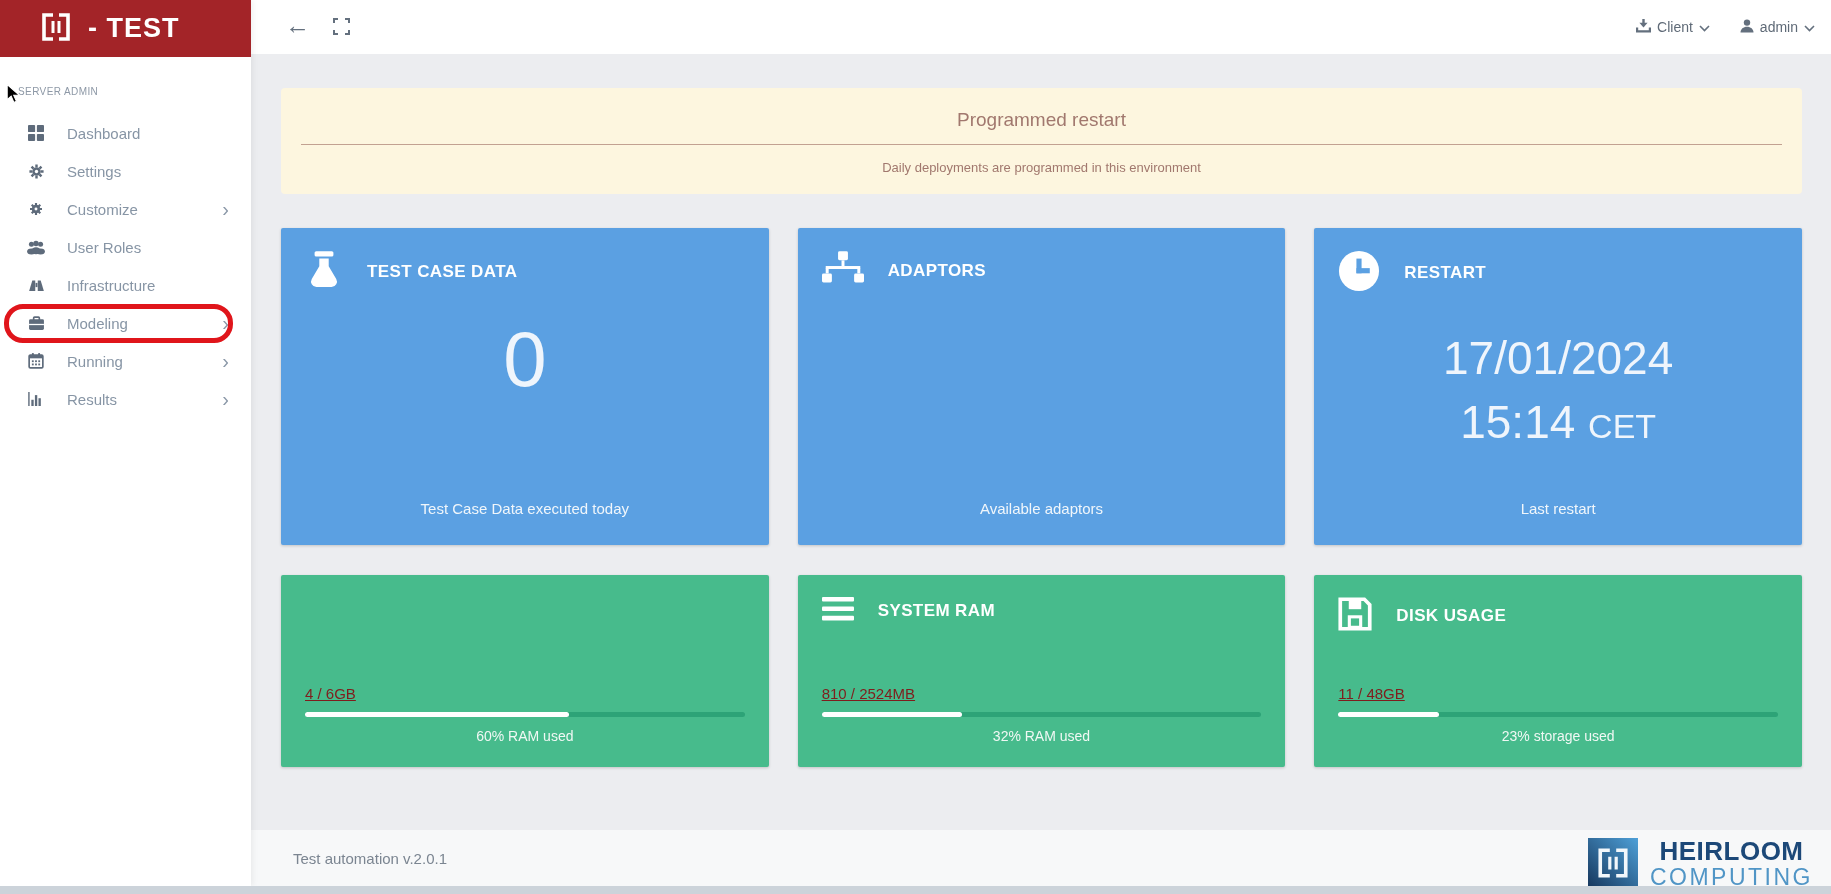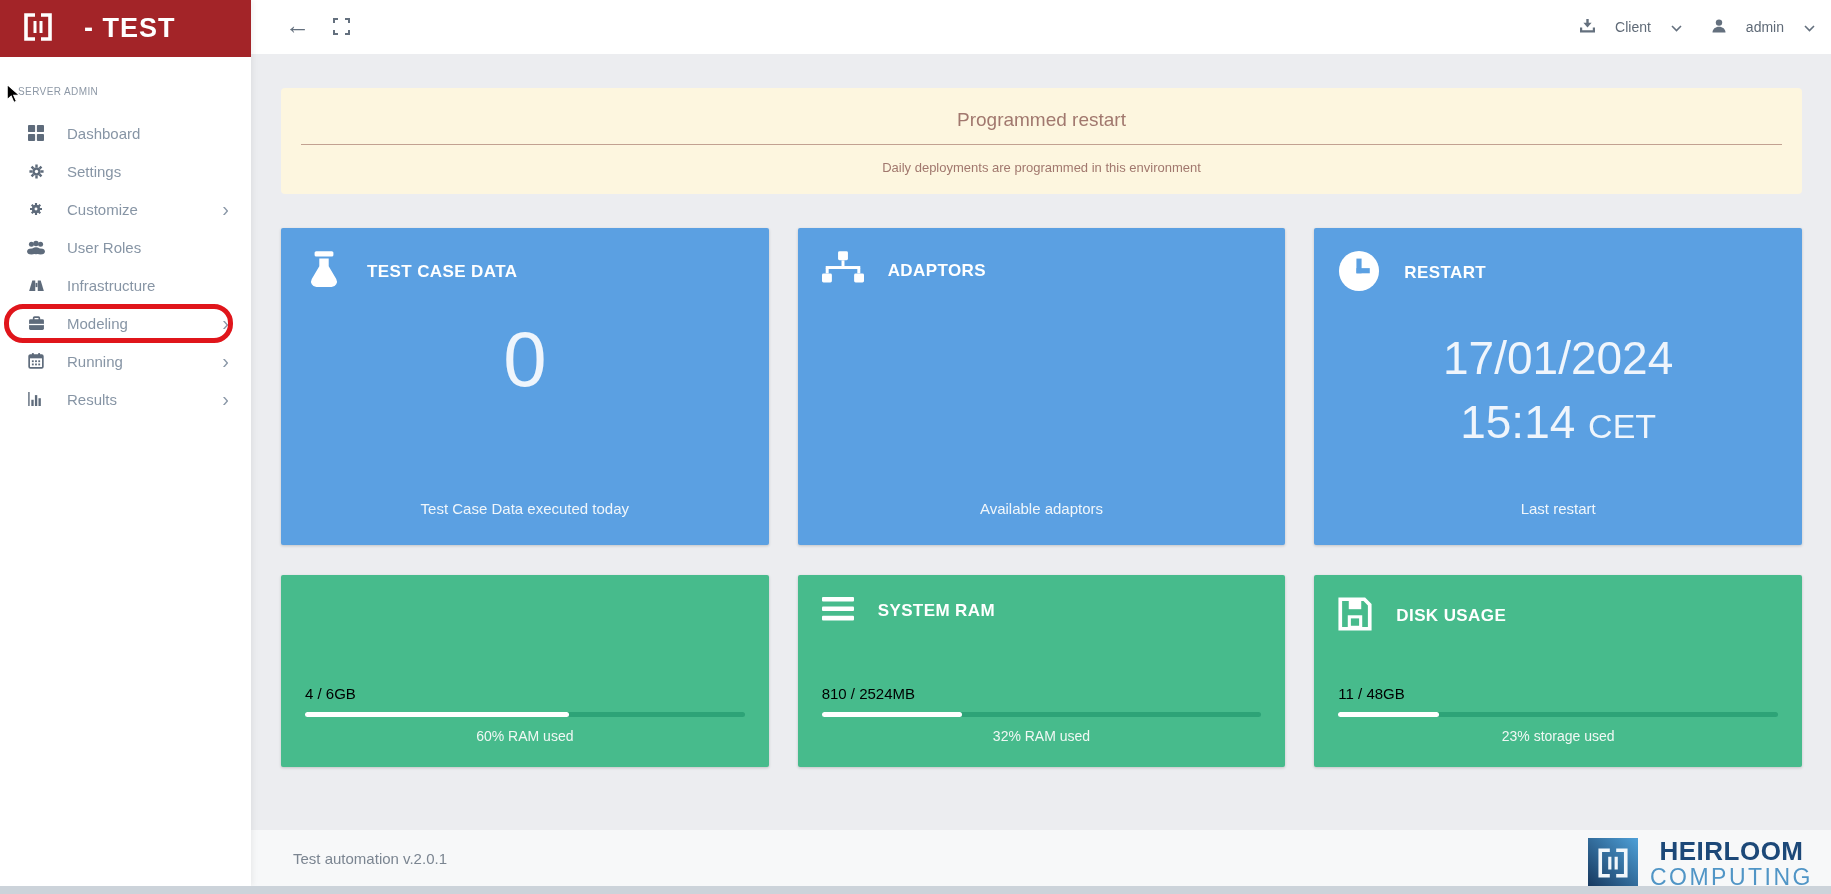--- a/index.html
+++ b/index.html
@@ -2,40 +2,40 @@
 <html><head>
 <meta charset="utf-8">
 <style>
   * { margin:0; padding:0; box-sizing:border-box; }
   html,body { width:1831px; height:894px; }
   body { font-family:"Liberation Sans", sans-serif; background:#ffffff; position:relative; overflow:hidden; }
 
   
   .sidebar { position:absolute; left:0; top:0; width:251px; height:886px; background:#ffffff;
              box-shadow:2px 0 6px rgba(0,0,0,.06); z-index:4; }
-  .logo { height:57px; background:#a32428; display:flex; align-items:center; padding-left:22px; gap:30px; }
+  .logo { height:57px; background:#a32428; display:flex; align-items:center; padding-left:40px; gap:16px; }
   .logo-text { color:#ffffff; font-size:27px; font-weight:bold; letter-spacing:1px; }
   .side-label { position:absolute; top:86px; left:18px; font-size:10px; color:#8d98a6; letter-spacing:.4px; }
   .menu { position:absolute; top:114px; left:0; width:100%; list-style:none; }
   .menu li { position:relative; height:38px; display:flex; align-items:center; padding-left:25px; cursor:pointer; }
   .menu .mi-icon { width:22px; display:flex; justify-content:center; align-items:center; }
   .menu .mi-label { margin-left:20px; font-size:15px; color:#8795a5; }
   .menu .chev { position:absolute; right:22px; font-size:20px; line-height:14px; color:#8b98a8; }
 
   .annotation { position:absolute; left:4px; top:304px; width:229px; height:39px;
                 border:5px solid #e0151b; border-radius:19px; z-index:6; pointer-events:none; }
 
   .cursor { position:absolute; left:6px; top:84px; z-index:9; pointer-events:none; }
 
   
   .topbar { position:absolute; left:251px; right:0; top:0; height:54px; background:#ffffff; z-index:3; }
   .back-btn { position:absolute; left:34px; top:11px; font-size:25px; color:#64707e; cursor:pointer; }
   .expand-btn { position:absolute; left:82px; top:18px; cursor:pointer; }
   .top-right { position:absolute; right:16px; top:0; height:54px; display:flex; align-items:center; gap:30px; }
-  .top-item { display:flex; align-items:center; gap:20px; cursor:pointer; color:#5f6a77; font-size:14px; }
+  .top-item { display:flex; align-items:center; gap:6px; cursor:pointer; color:#5f6a77; font-size:14px; }
 
   
   .main-bg { position:absolute; left:251px; right:0; top:54px; height:776px; background:#ecedf0; }
 
   .alert { margin:34px 29px 0 30px; height:106px; background:#fdf6df; border-radius:4px; text-align:center; }
   .alert-title { padding-top:21px; font-size:19px; color:#a1786e; }
   .alert hr { border:none; border-top:1px solid #c2a191; margin:13px 20px 0 20px; }
   .alert-msg { margin-top:15px; font-size:13px; color:#a1786e; }
 
   .grid { display:grid; grid-template-columns:repeat(3,1fr); gap:29px; margin:34px 29px 16px 30px; }
@@ -47,21 +47,21 @@
   .card-head { display:flex; align-items:center; gap:24px; padding:22px 0 0 24px; }
   .card-title { font-size:17px; font-weight:600; letter-spacing:.4px; }
   .stat-value { position:absolute; top:0; bottom:55px; left:0; right:0; display:flex;
                 align-items:center; justify-content:center; font-size:78px; font-weight:300; color:#eff5fc; }
   .restart-value { position:absolute; top:98px; left:0; right:0; text-align:center;
                    font-weight:300; color:#eff5fc; }
   .restart-line { font-size:46px; line-height:64px; }
   .tz { font-size:34px; }
   .card-caption { position:absolute; bottom:28px; left:0; right:0; text-align:center; font-size:15px; color:#f0f6fb; }
 
-  .gauge-usage { position:absolute; left:24px; top:110px; font-size:15px; color:#000000; }
+  .gauge-usage { position:absolute; left:24px; top:110px; font-size:15px; color:#7f1d1d;text-decoration:underline; }
   .gauge-track { position:absolute; left:24px; right:24px; top:137px; height:5px; background:#2da377; border-radius:3px; }
   .gauge-fill { height:100%; background:#ffffff; border-radius:3px; }
   .gauge-caption { position:absolute; left:0; right:0; top:153px; text-align:center; font-size:14px; color:#f0f8f4; }
 
   
   .footer { position:absolute; left:251px; right:0; top:830px; height:56px; background:#f7f8f9;
             display:flex; align-items:center; justify-content:space-between; padding:0 18px 0 42px;text-align:center; }
   .version { font-size:15px; color:#7b8591; }
   .brand { display:flex; align-items:center; gap:12px; margin-top:10px; }
   .brand-mark { width:50px; height:50px; background:linear-gradient(45deg,#16365c,#4ea0d8);

